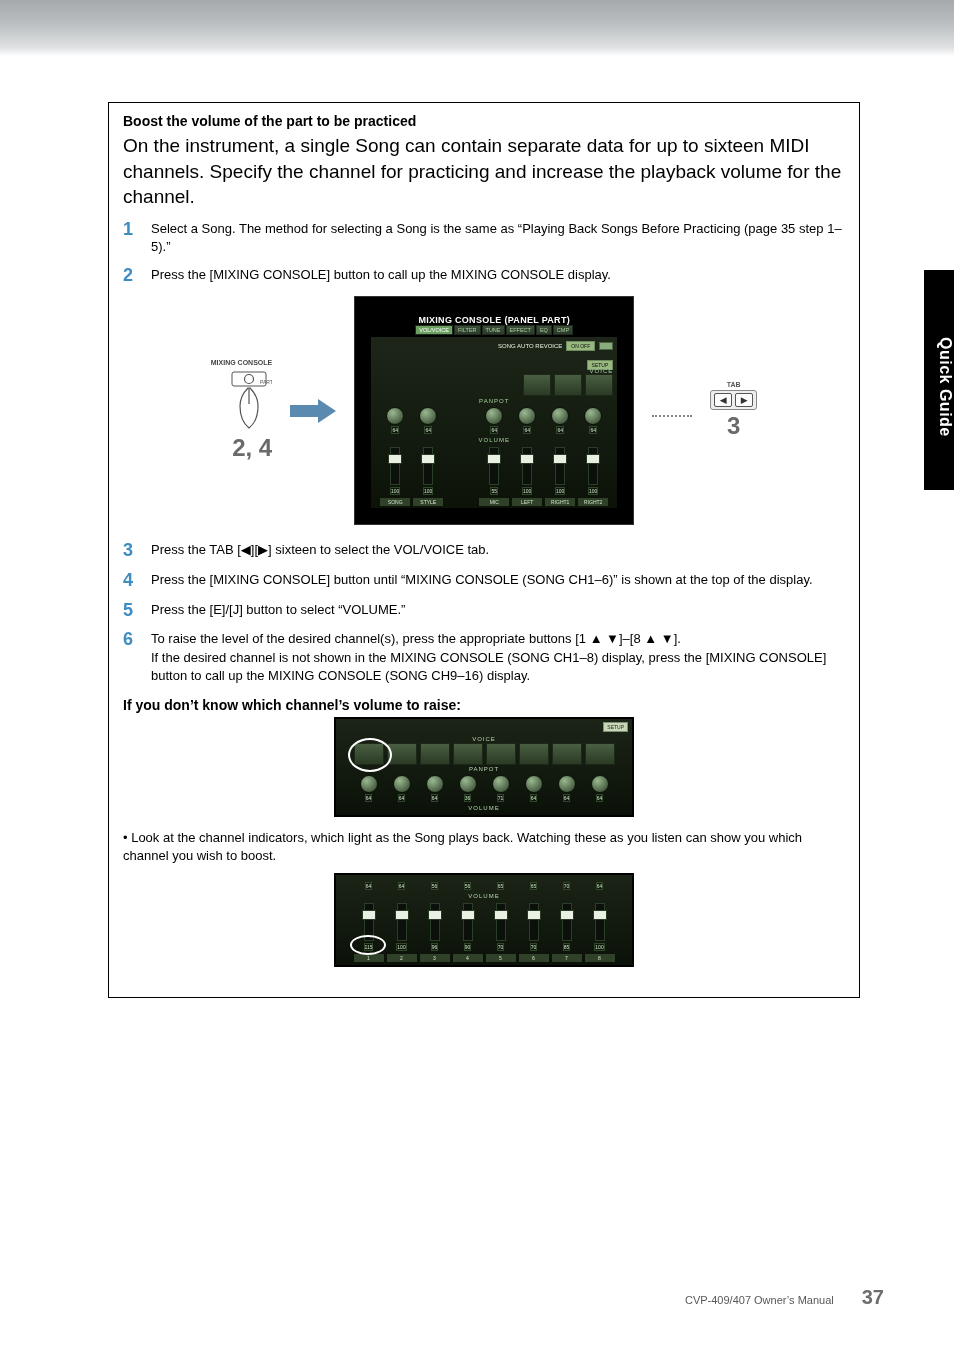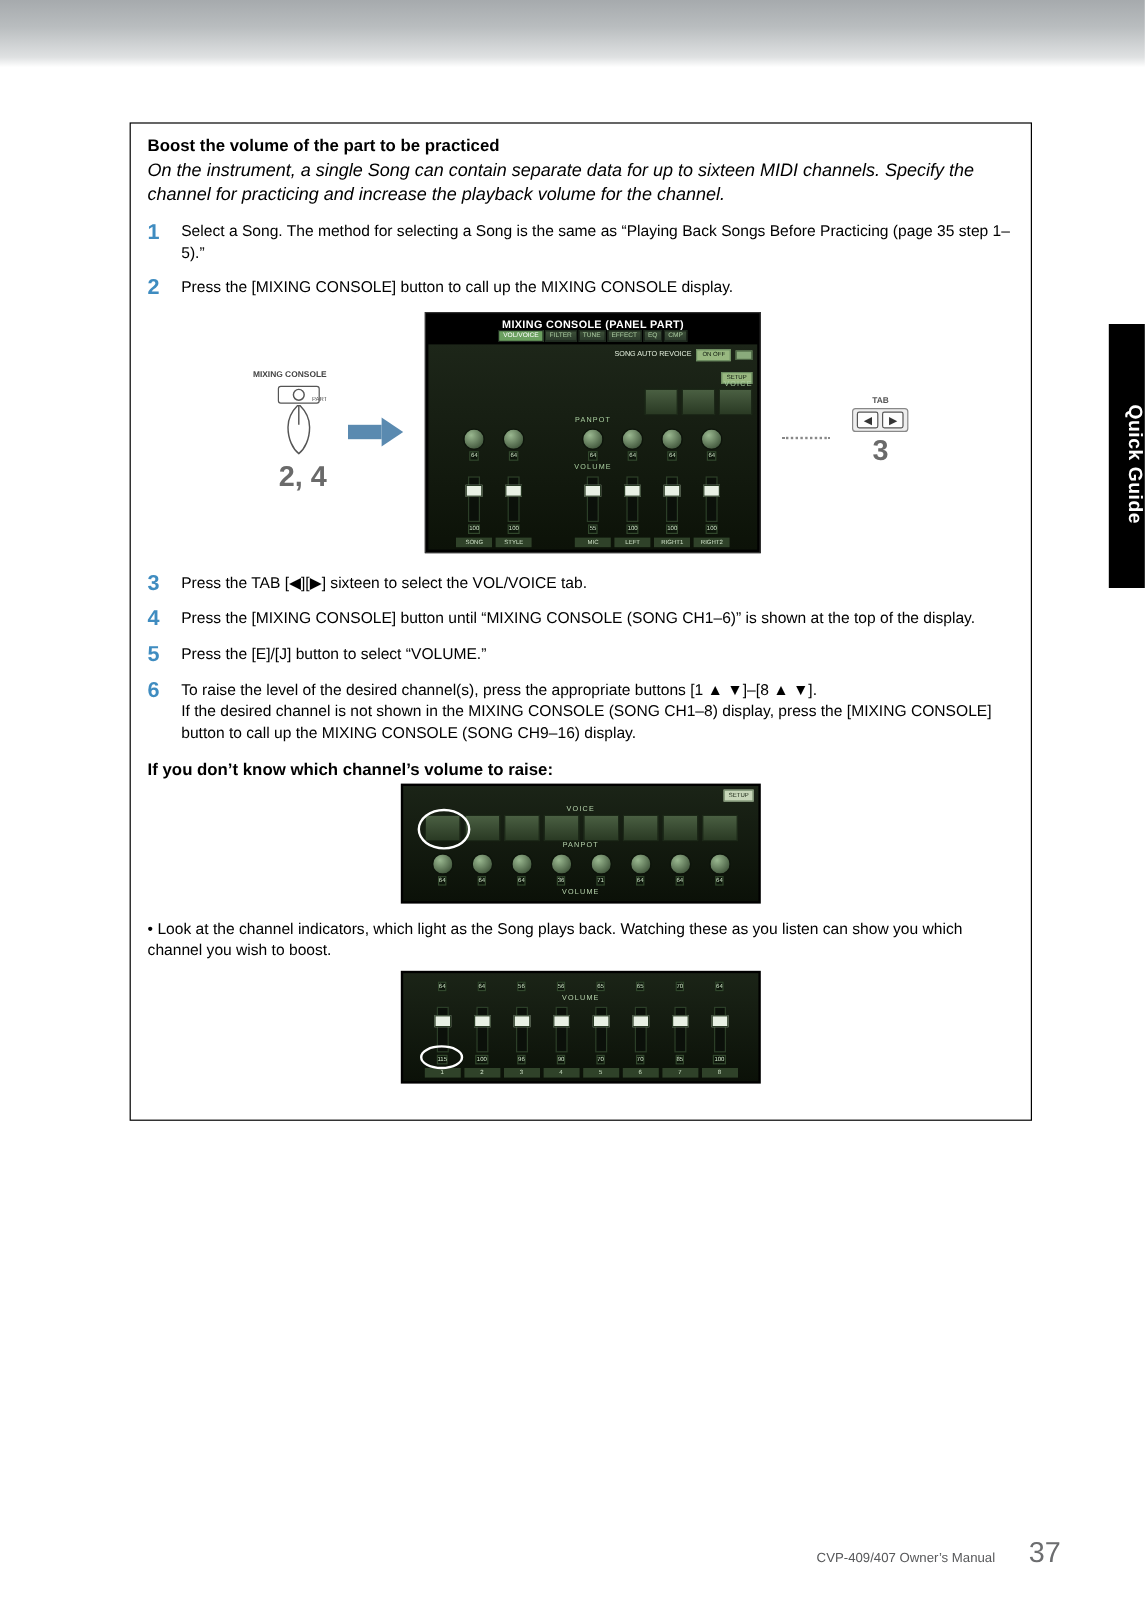--- a/index.html
+++ b/index.html
@@ -39,24 +39,23 @@
     width: 752px;
     border: 1px solid #000;
     padding: 10px 14px 18px 14px;
   }
   .section-heading {
     font-weight: 700;
     font-size: 14px;
     margin-bottom: 4px;
   }
   .intro {
-    font-size: 15px;
+    font-size: 19px;
     line-height: 1.35;
     margin-bottom: 10px;
-    font-style: italic;
   }
   ol.steps {
     list-style: none;
   }
   ol.steps > li {
     display: flex;
     align-items: flex-start;
     gap: 12px;
     margin-bottom: 10px;
   }
@@ -117,21 +116,21 @@
     border-left: 18px solid #5a8ab0;
     border-top: 12px solid transparent;
     border-bottom: 12px solid transparent;
   }
   .console-screenshot {
     width: 280px;
     background: #000;
     border: 1px solid #333;
     color: #d8ead0;
     font-size: 7px;
-    padding: 2px;
+    padding: 16px;
   }
   .cs-title {
     text-align: center;
     color: #fff;
     font-weight: 700;
     font-size: 9px;
     padding: 2px 0 0 0;
     letter-spacing: 0.3px;
   }
   .cs-tabs {
@@ -227,21 +226,21 @@
   .footer-line {
     position: absolute;
     bottom: 42px;
     right: 70px;
     font-size: 11px;
     color: #57585a;
     display: flex;
     align-items: baseline;
     gap: 28px;
   }
-  .pagenum { font-size: 24px; color: #6c6d6f; font-weight: 400; }
+  .pagenum { font-size: 20px; color: #6c6d6f; font-weight: 700; }
 </style>
 </head>
 <body>
 
 <div class="topband"></div>
 
 <div class="sidetab">Quick Guide</div>
 
 <div class="content-box">
 

